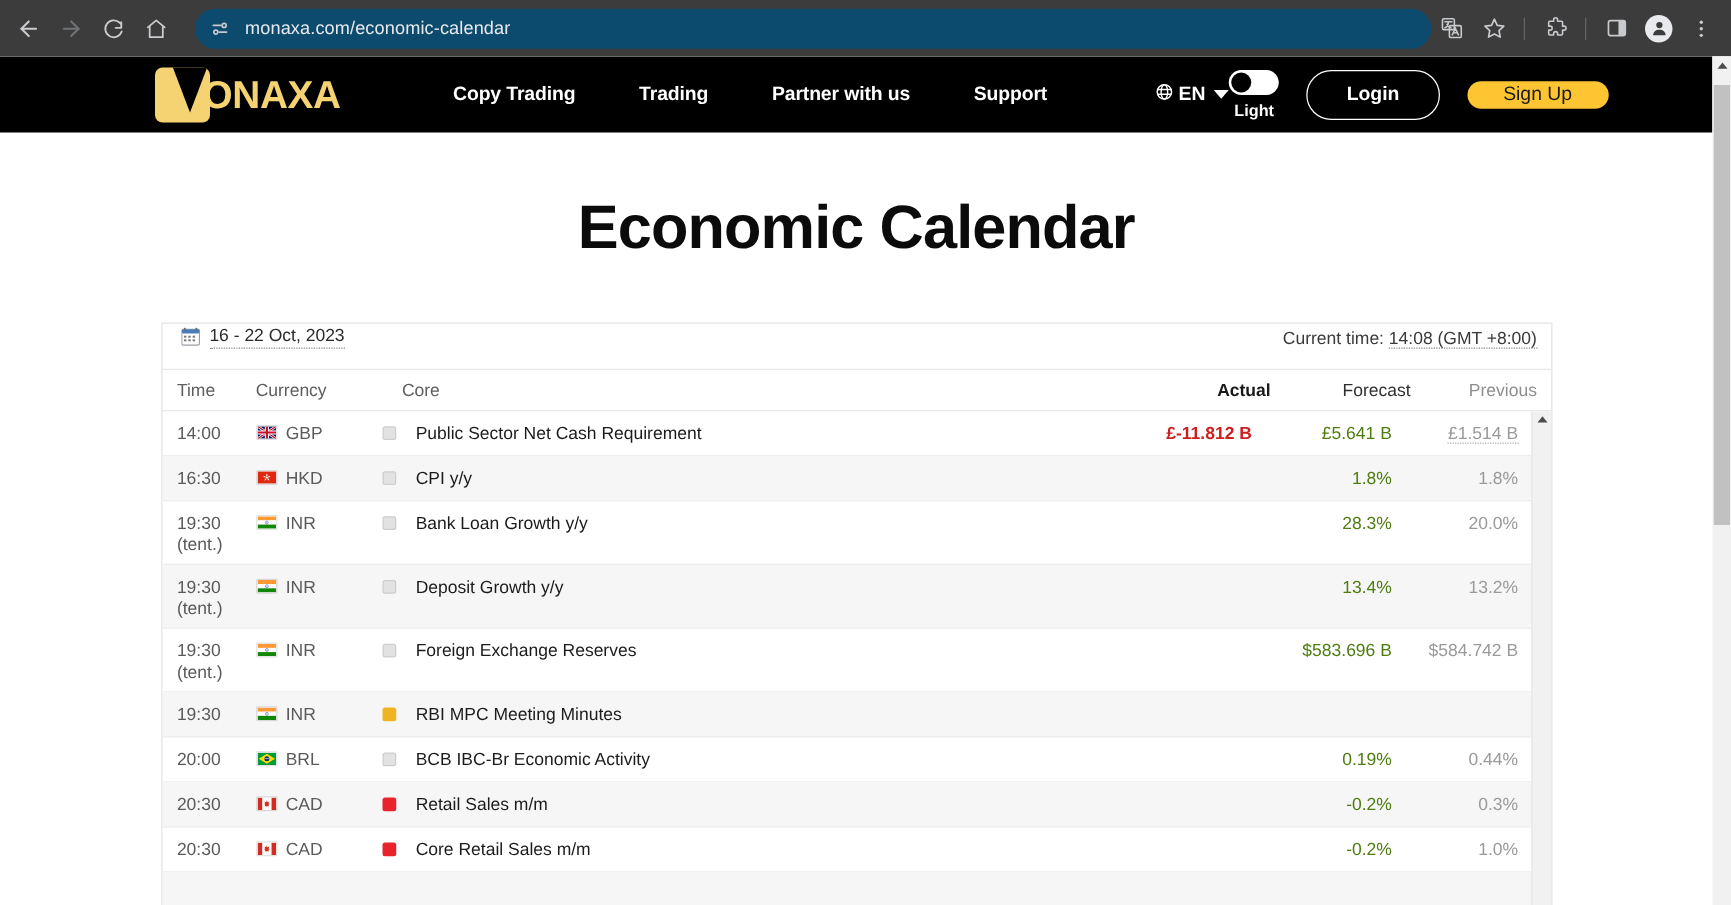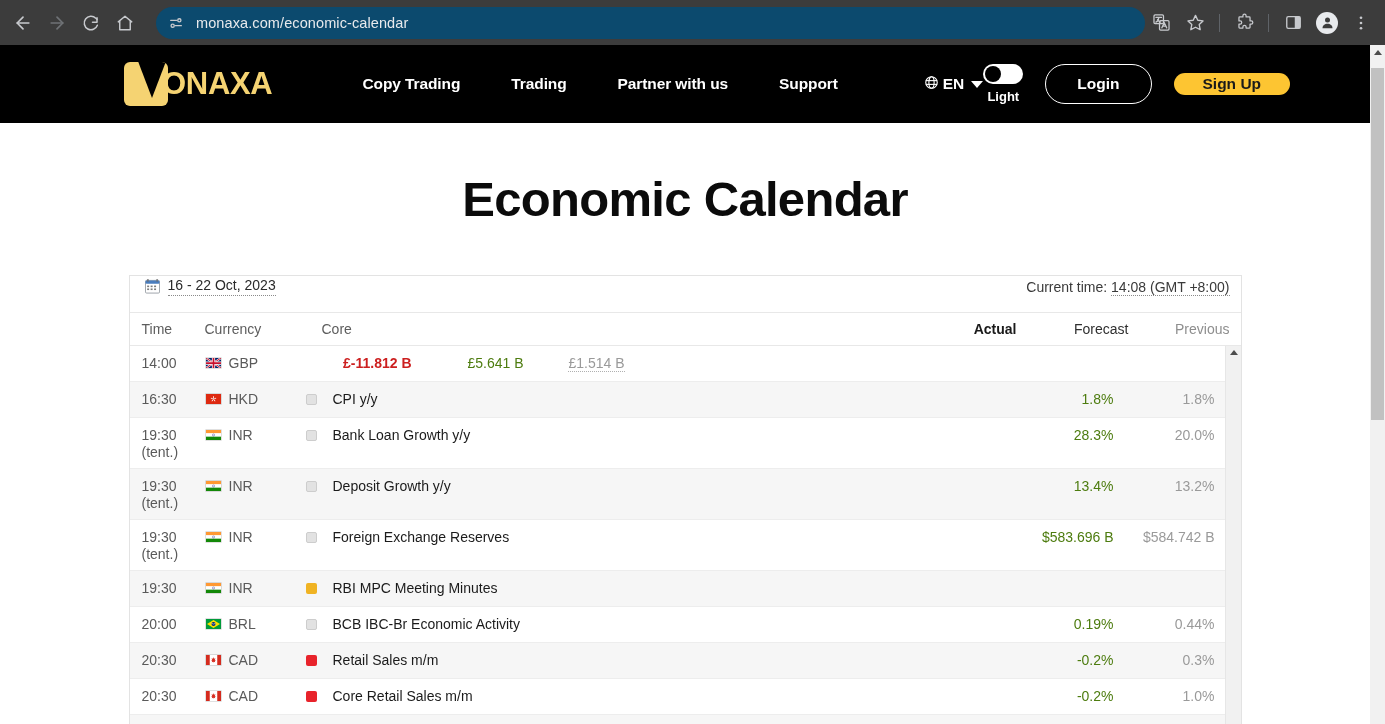--- a/index.html
+++ b/index.html
@@ -74,21 +74,21 @@
   .viewport {
     position: absolute;
     top: 45px; left: 0;
     width: 1370px; height: 679px;
     background: #ffffff;
     overflow: hidden;
   }
 
   
   .site-header {
-    height: 78px;
+    height: 61px;
     background: #000000;
     display: flex; align-items: center;
     padding: 0 0 0 124px;
   }
   .logo { display: flex; align-items: center; gap: 0px; }
   .logo-mark {
     width: 44px; height: 44px;
     background: #f5d372;
     border-radius: 6px;
     position: relative;
@@ -171,21 +171,21 @@
     padding: 10px 31px;
     font-family: inherit;
     cursor: pointer;
     white-space: nowrap;
   }
   .btn-signup {
     background: #fdc532;
     border: none;
     border-radius: 22px;
     color: #1a1a1a;
-    font-size: 15.5px; font-weight: 700;
+    font-size: 15.5px; font-weight: 400;
     padding: 2px 29px;
     font-family: inherit;
     cursor: pointer;
     white-space: nowrap;
   }
 
   
   .page-title {
     text-align: center;
     font-size: 49px;
@@ -531,20 +531,24 @@
                 <svg viewBox="0 0 60 40" preserveAspectRatio="none">
                   <rect width="60" height="40" fill="#012169"></rect>
                   <path d="M0,0 L60,40 M60,0 L0,40" stroke="#fff" stroke-width="8"></path>
                   <path d="M0,0 L60,40 M60,0 L0,40" stroke="#C8102E" stroke-width="4"></path>
                   <path d="M30,0 V40 M0,20 H60" stroke="#fff" stroke-width="13"></path>
                   <path d="M30,0 V40 M0,20 H60" stroke="#C8102E" stroke-width="7"></path>
                 </svg>
               </span>
               <span>GBP</span>
             </div>
+            <div class="col-event">
+              <span class="impact low"></span>
+              <span>Public Sector Net Cash Requirement</span>
+            </div>
             <div class="col-actual neg">£-11.812 B</div>
             <div class="col-fc">£5.641 B</div>
             <div class="col-prev"><span class="dotted">£1.514 B</span></div>
           </div>
           <div class="cal-row alt">
             <div class="col-time"><span>16:30</span></div>
             <div class="col-cur">
               <span class="flag">
                 <svg viewBox="0 0 60 40" preserveAspectRatio="none">
                   <rect width="60" height="40" fill="#DE2910"></rect>

